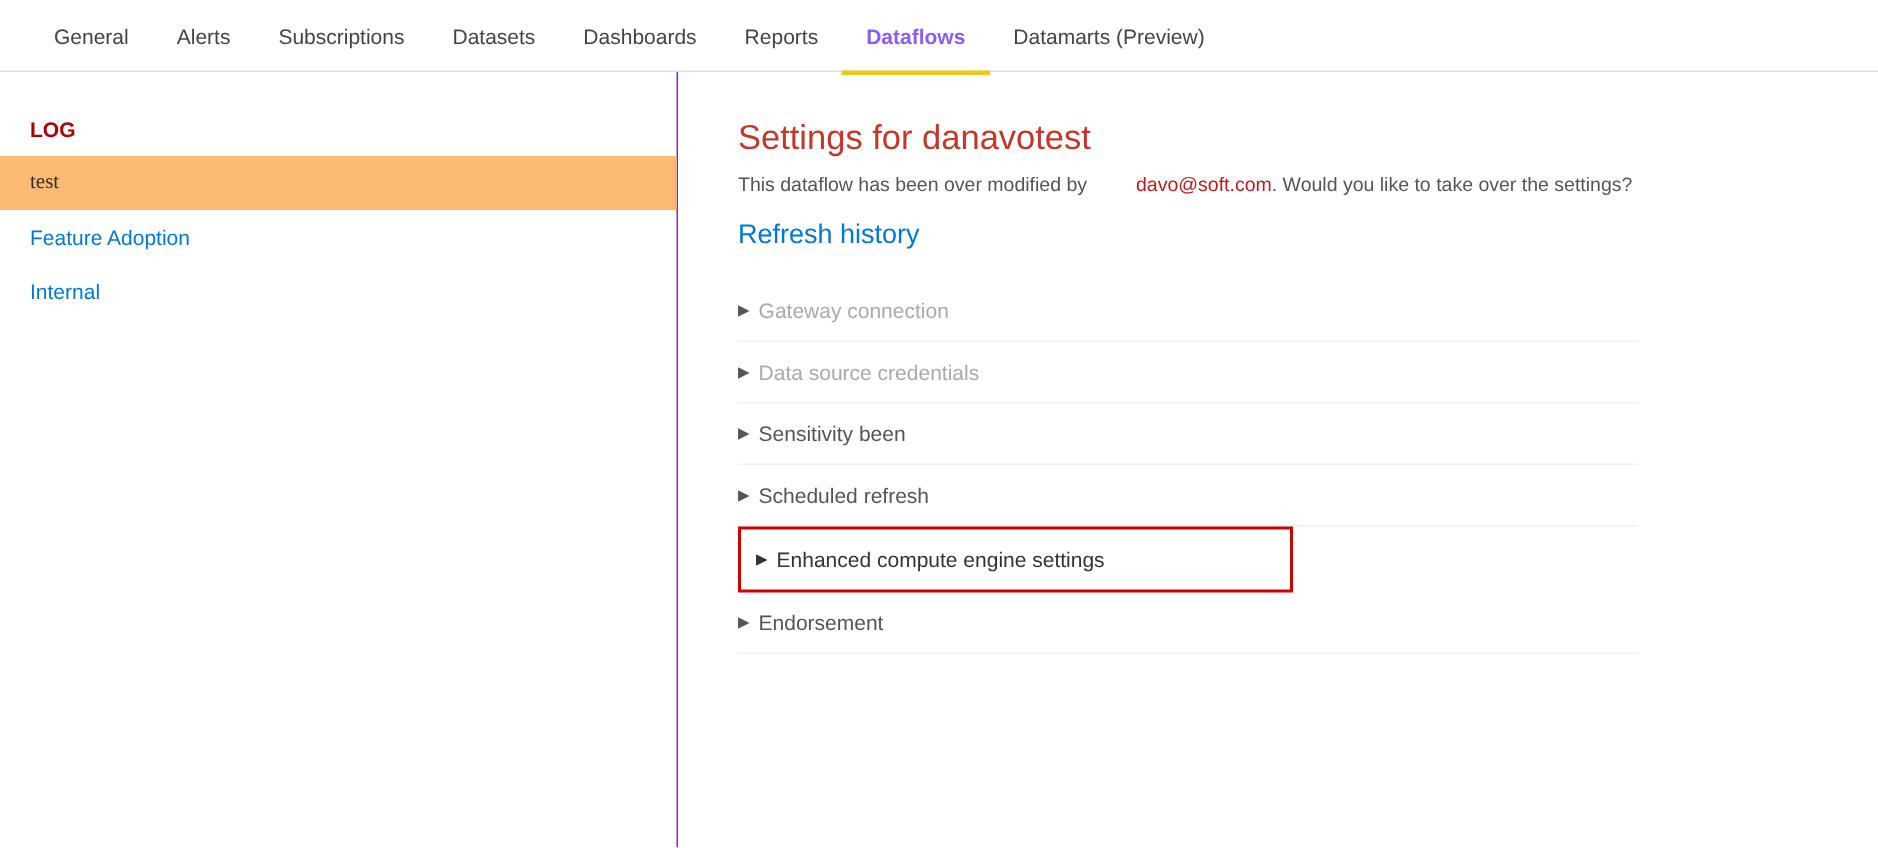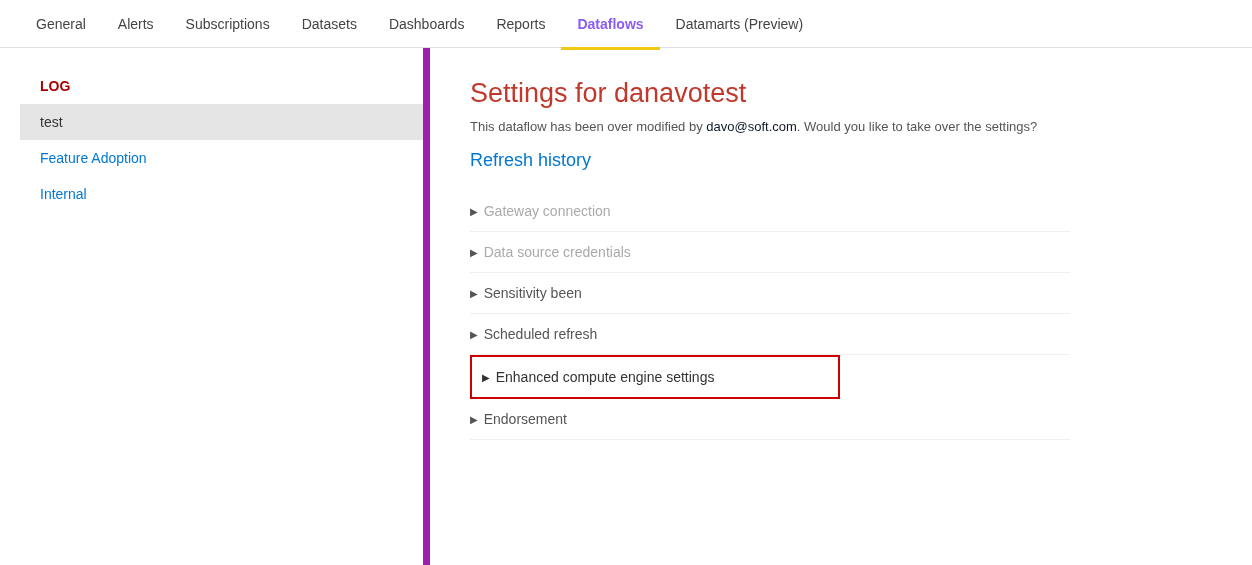--- a/index.html
+++ b/index.html
@@ -39,62 +39,63 @@
     }
 
     
     .layout {
       display: flex;
       height: calc(100vh - 48px);
     }
 
     
     .sidebar {
-      width: 410px;
+      width: 452px;
       min-width: 200px;
-      border-right: 7px solid #a21caf;
+      border-right: 1px solid #a21caf;
       padding-top: 20px;
-      margin-left: 20px;
     }
     .sidebar-item {
       padding: 10px 20px;
       cursor: pointer;
       font-size: 14px;
       color: #0078d4;
     }
     .sidebar-item.log {
       color: #a80000;
       font-weight: 600;
     }
     .sidebar-item.active {
-      background: #e5e5e5;
+      background: #fdba74;
       color: #333;
       font-weight: 400;
+      font-family: Liberation Serif, serif;
     }
 
     
     .main-content {
       flex: 1;
       padding: 30px 40px;
       overflow-y: auto;
     }
     .page-title {
-      font-size: 27px;
+      font-size: 23px;
       font-weight: 300;
       color: #c0392b;
       margin-bottom: 10px;
     }
     .subtitle {
       font-size: 13px;
       color: #555;
       margin-bottom: 16px;
     }
     .subtitle a {
-      color: #0f172a;
+      color: #b91c1c;
       text-decoration: none;
+      margin-left: 29px;
     }
     .refresh-history-link {
       color: #0078d4;
       font-size: 18px;
       cursor: pointer;
       text-decoration: none;
       display: inline-block;
       margin-bottom: 20px;
     }
 

